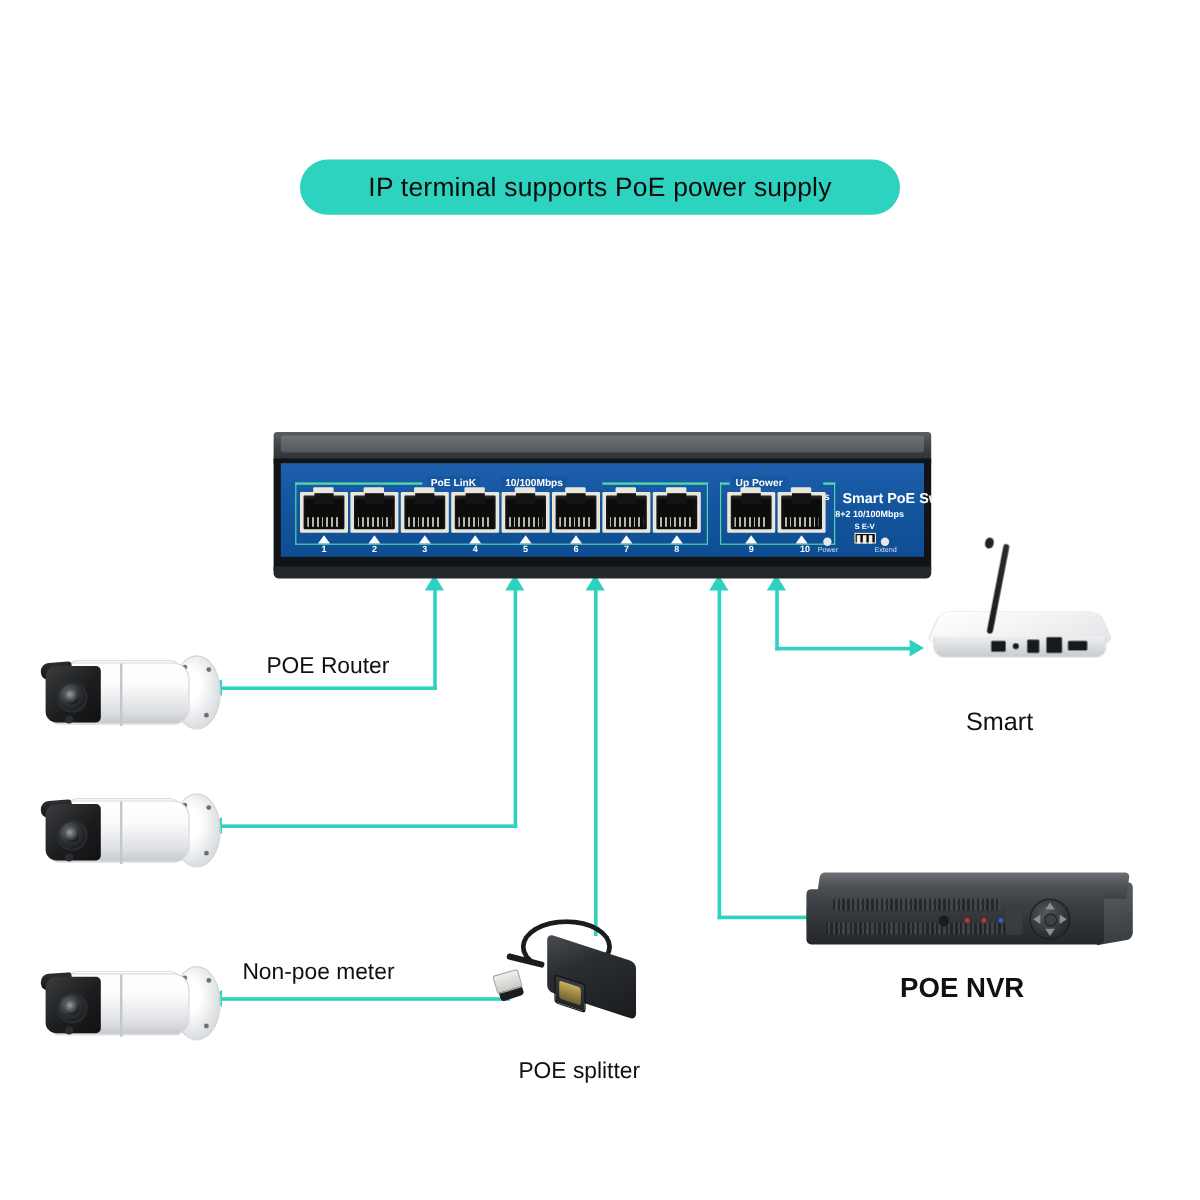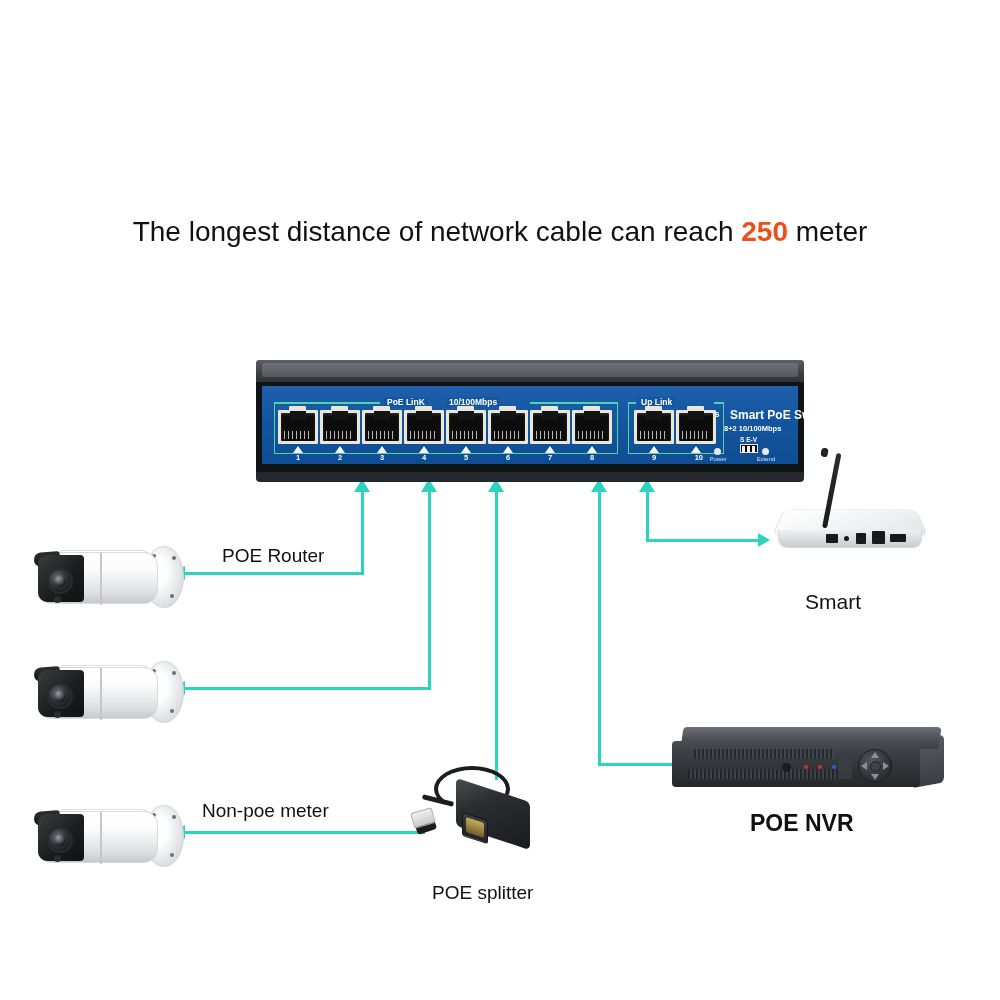--- a/index.html
+++ b/index.html
@@ -42,21 +42,21 @@
   }
   .ar-right {
     border-top: 7px solid transparent; border-bottom: 7px solid transparent;
     border-left: 12px solid #2ED3C0;
   }
 
   
   .lbl { position: absolute; color: #111; white-space: nowrap; }
 
   
-  #switch { position: absolute; left: 228px; top: 360px; width: 464px; height: 128px; margin-left: 28px; }
+  #switch { position: absolute; left: 228px; top: 360px; width: 464px; height: 128px; }
   .sw-topslab {
     position:absolute; left:0; top:0; width:548px; height:26px;
     background: linear-gradient(#5b5f63, #3a3d41 55%, #2b2e31);
     border-radius: 3px 3px 0 0;
   }
   .sw-topface {
     position:absolute; left:6px; top:3px; width:536px; height:14px;
     background: linear-gradient(#6e7276,#53575b);
     border-radius: 2px;
   }
@@ -291,24 +291,24 @@
     background: linear-gradient(#f0f0ee,#c9c9c4);
     border-radius:2px; transform: rotate(-16deg);
     border:1px solid #a9a9a4;
   }
 </style>
 </head>
 <body>
 
 <div id="stage">
 
-
-  <div class="headline">
-    <span>The longest distance of network cable can reach </span><span class="hl">250</span><span> meter</span>
-  </div>
+  <div class="pill">
+    <span>IP terminal supports PoE power supply</span>
+  </div>
+
 
   <div class="ln lnv" style="left:361px; top:490px; height:85px;"></div>
   <div class="ln lnh" style="left:185px; top:572px; width:179px;"></div>
   <div class="arrow ar-left" style="left:173px; top:566px;"></div>
   <div class="arrow ar-up" style="left:354px; top:479px;"></div>
 
   <div class="ln lnv" style="left:428px; top:490px; height:200px;"></div>
   <div class="ln lnh" style="left:185px; top:687px; width:246px;"></div>
   <div class="arrow ar-left" style="left:173px; top:681px;"></div>
   <div class="arrow ar-up" style="left:421px; top:479px;"></div>
@@ -359,21 +359,21 @@
 
         <div class="bracket" style="left:12px; top:16px; width:344px; height:52px;"></div>
         <div class="brk-top-l" style="left:12px; top:16px; width:106px;"></div>
         <div class="brk-top-r" style="left:268px; top:16px; width:88px;"></div>
         <div class="brk-label" style="left:122px; top:11px;">PoE LinK</div>
         <div class="brk-label" style="left:184px; top:11px;">10/100Mbps</div>
 
         <div class="bracket" style="left:366px; top:16px; width:96px; height:52px;"></div>
         <div class="brk-top-l" style="left:366px; top:16px; width:8px;"></div>
         <div class="brk-top-r" style="left:452px; top:16px; width:10px;"></div>
-        <div class="brk-label" style="left:376px; top:11px;">Up Link</div>
+        <div class="brk-label" style="left:376px; top:11px;">Up Power</div>
         <div class="brk-label" style="left:418px; top:23px;">100Mbps</div>
 
         <div class="port" style="left:16px; top:24px;">
           <div class="notch"></div>
           <div class="cav"></div>
           <div class="tab"></div>
           <div class="pins"></div>
         </div>
         <div class="port" style="left:58px; top:24px;">
           <div class="notch"></div>

